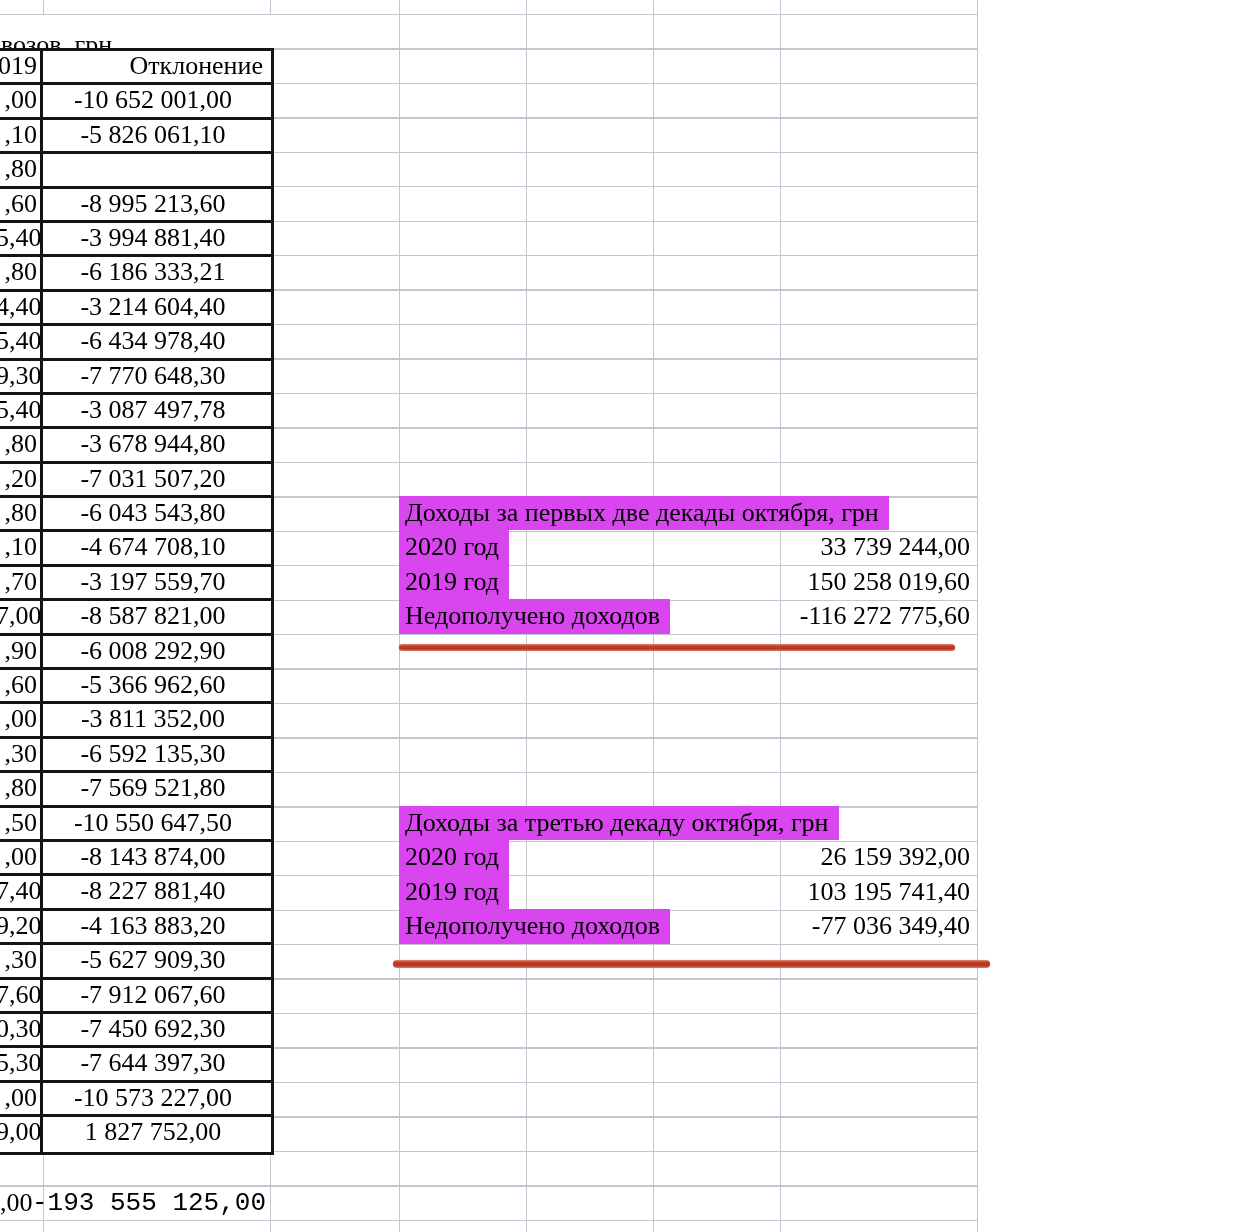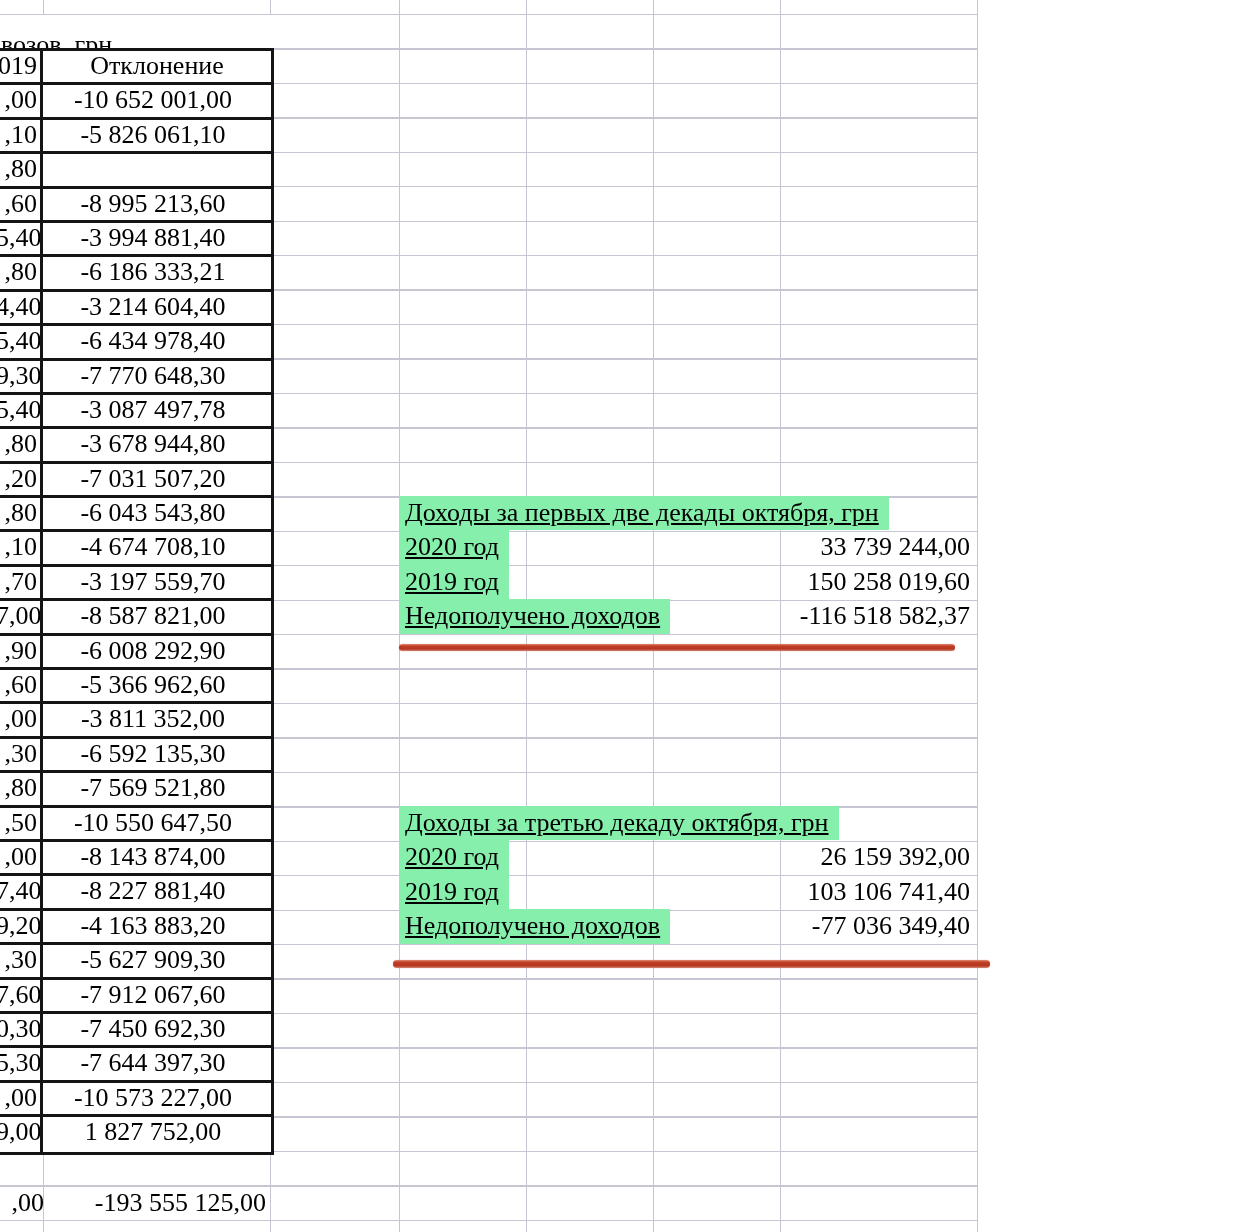--- a/index.html
+++ b/index.html
@@ -29,29 +29,29 @@
   .brow:last-child{border-bottom:none;}
   .brow .c1{
     width:47px;box-sizing:border-box;border-right:3px solid #141414;
     text-align:right;padding-right:3px;overflow:hidden;
     line-height:30px;white-space:nowrap;
   }
   .brow .c2{
     flex:1;text-align:center;padding-right:8px;box-sizing:border-box;
     line-height:30px;white-space:nowrap;
   }
-  .brow.hdr .c2{text-align:center;padding-left:8px;}
+  .brow.hdr .c2{text-align:right;padding-left:8px;}
   
   .total-row{position:absolute;left:0;top:1186px;width:274px;height:34px;display:flex;line-height:34px;}
   .total-row .c1{width:44px;text-align:right;padding-right:3px;overflow:hidden;white-space:nowrap;}
-  .total-row .c2{flex:1;text-align:right;padding-right:8px;white-space:nowrap;}
+  .total-row .c2{flex:1;text-align:right;padding-right:8px;white-space:nowrap;font-family:Liberation Mono, monospace;}
   
   .summary{position:absolute;left:399px;width:579px;}
   .srow{position:relative;height:34.45px;line-height:34.45px;white-space:nowrap;}
-  .srow .lbl{display:inline-block;background:#86efac;padding:0 10px 0 6px;text-decoration:underline;}
+  .srow .lbl{display:inline-block;background:#d946ef;padding:0 10px 0 6px;}
   .srow .val{position:absolute;right:8px;top:0;}
   
   .redline{
     position:absolute;height:7px;border-radius:4px;
     background:linear-gradient(to bottom,#dd8a72 0%,#c13d24 30%,#b43722 70%,#d4826d 100%);
     box-shadow:0 0 1px rgba(190,60,35,.6);
   }
 </style>
 </head>
 <body>
@@ -252,35 +252,35 @@
     <div class="srow">
       <span class="lbl">2020 год</span>
       <span class="val">33 739 244,00</span>
     </div>
     <div class="srow">
       <span class="lbl">2019 год</span>
       <span class="val">150 258 019,60</span>
     </div>
     <div class="srow">
       <span class="lbl">Недополучено доходов</span>
-      <span class="val">-116 518 582,37</span>
+      <span class="val">-116 272 775,60</span>
     </div>
   </div>
 
   <div class="summary" style="top:806px;">
     <div class="srow">
       <span class="lbl">Доходы за третью декаду октября, грн</span>
     </div>
     <div class="srow">
       <span class="lbl">2020 год</span>
       <span class="val">26 159 392,00</span>
     </div>
     <div class="srow">
       <span class="lbl">2019 год</span>
-      <span class="val">103 106 741,40</span>
+      <span class="val">103 195 741,40</span>
     </div>
     <div class="srow">
       <span class="lbl">Недополучено доходов</span>
       <span class="val">-77 036 349,40</span>
     </div>
   </div>
 
   <div class="redline" style="left:399px;top:644px;width:556px;"></div>
   <div class="redline" style="left:393px;top:960px;width:597px;height:8px;"></div>
 

